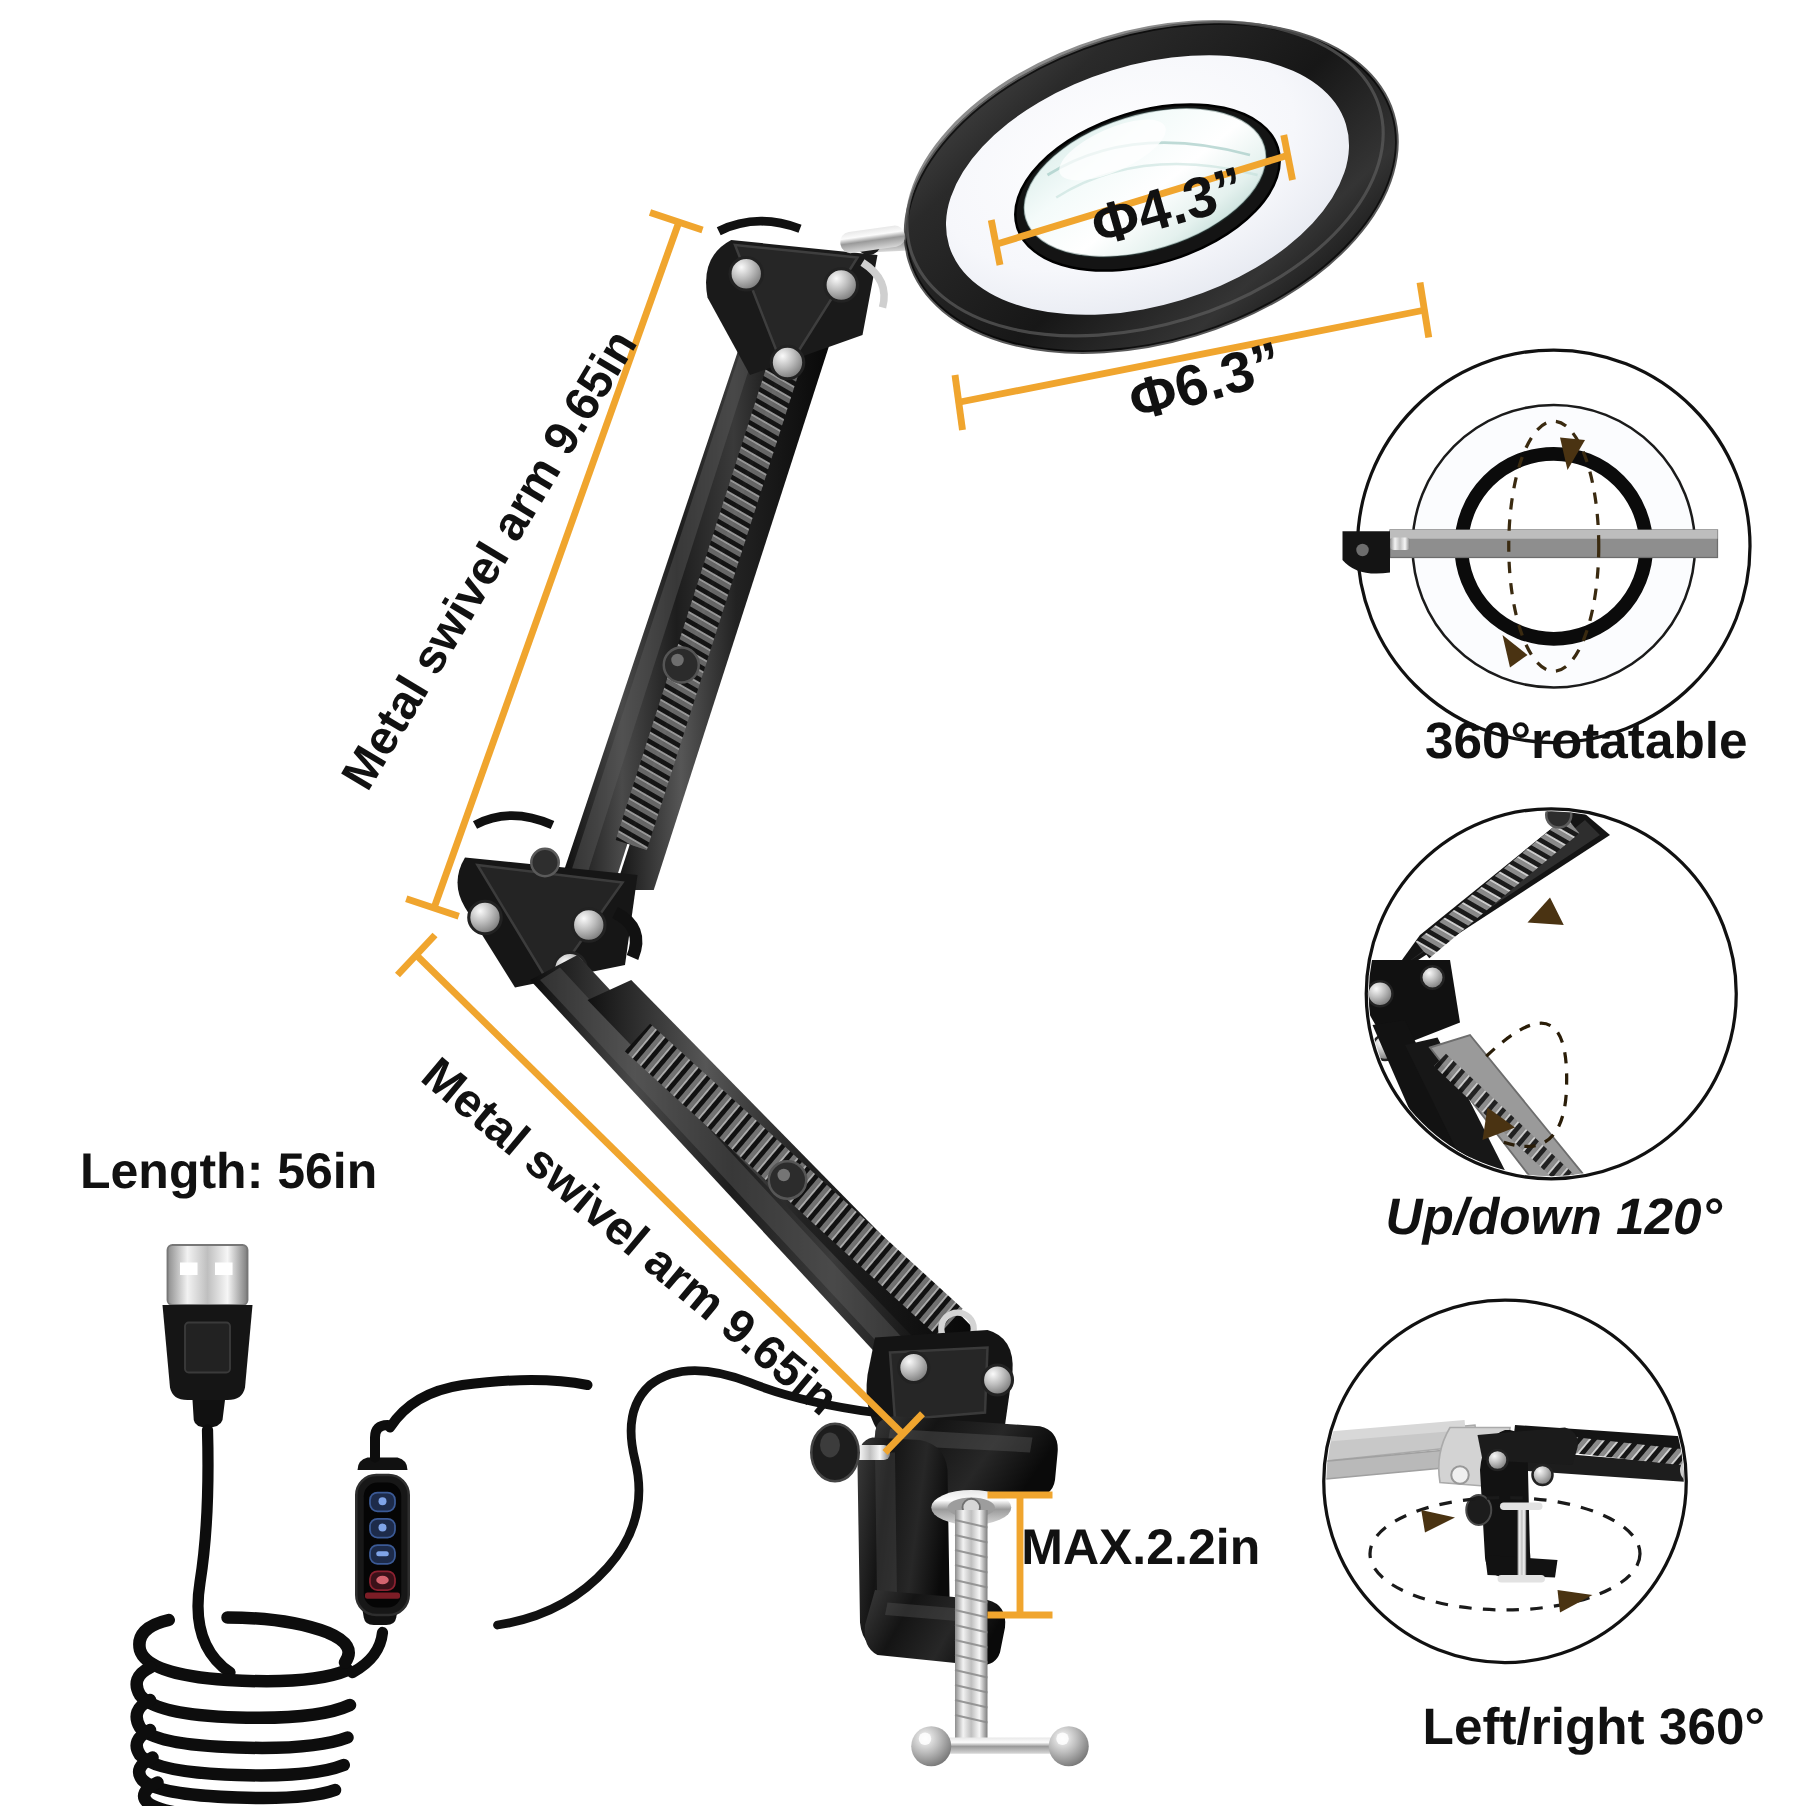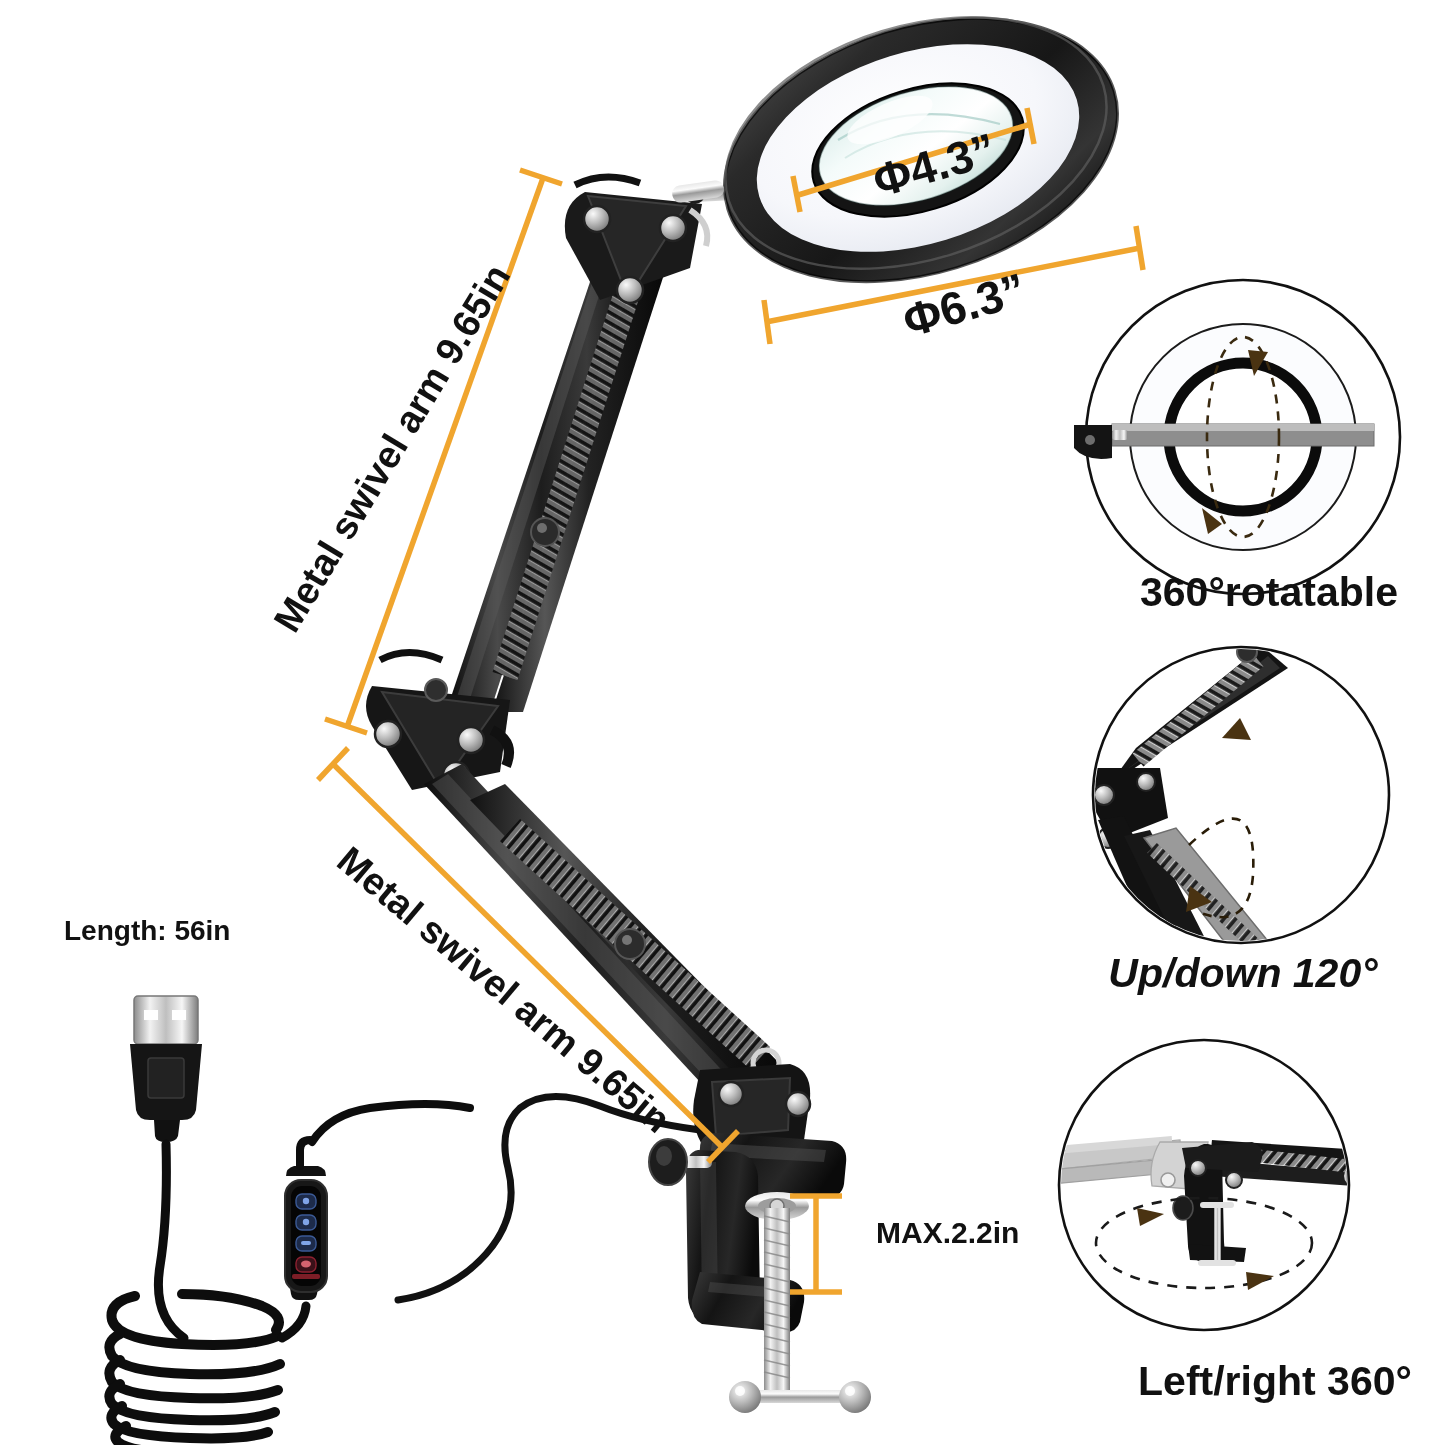--- a/index.html
+++ b/index.html
@@ -54,25 +54,25 @@
     transform-origin: left bottom;
   }
   .lbl-arm-bottom {
     left: 355px; top: 840px;
     font-size: 38px;
     transform: rotate(40deg);
     transform-origin: left top;
   }
   .lbl-length {
     left: 64px; top: 917px;
-    font-size: 28px;
+    font-size: 40px;
   }
   .lbl-max {
-    left: 876px; top: 1218px;
-    font-size: 30px;
+    left: 817px; top: 1218px;
+    font-size: 40px;
   }
   .callout-caption {
     position: absolute;
     width: 370px;
     text-align: center;
     font-size: 41px;
     font-weight: bold;
     font-family: "Liberation Sans", sans-serif;
     color: #111;
     line-height: 1;

